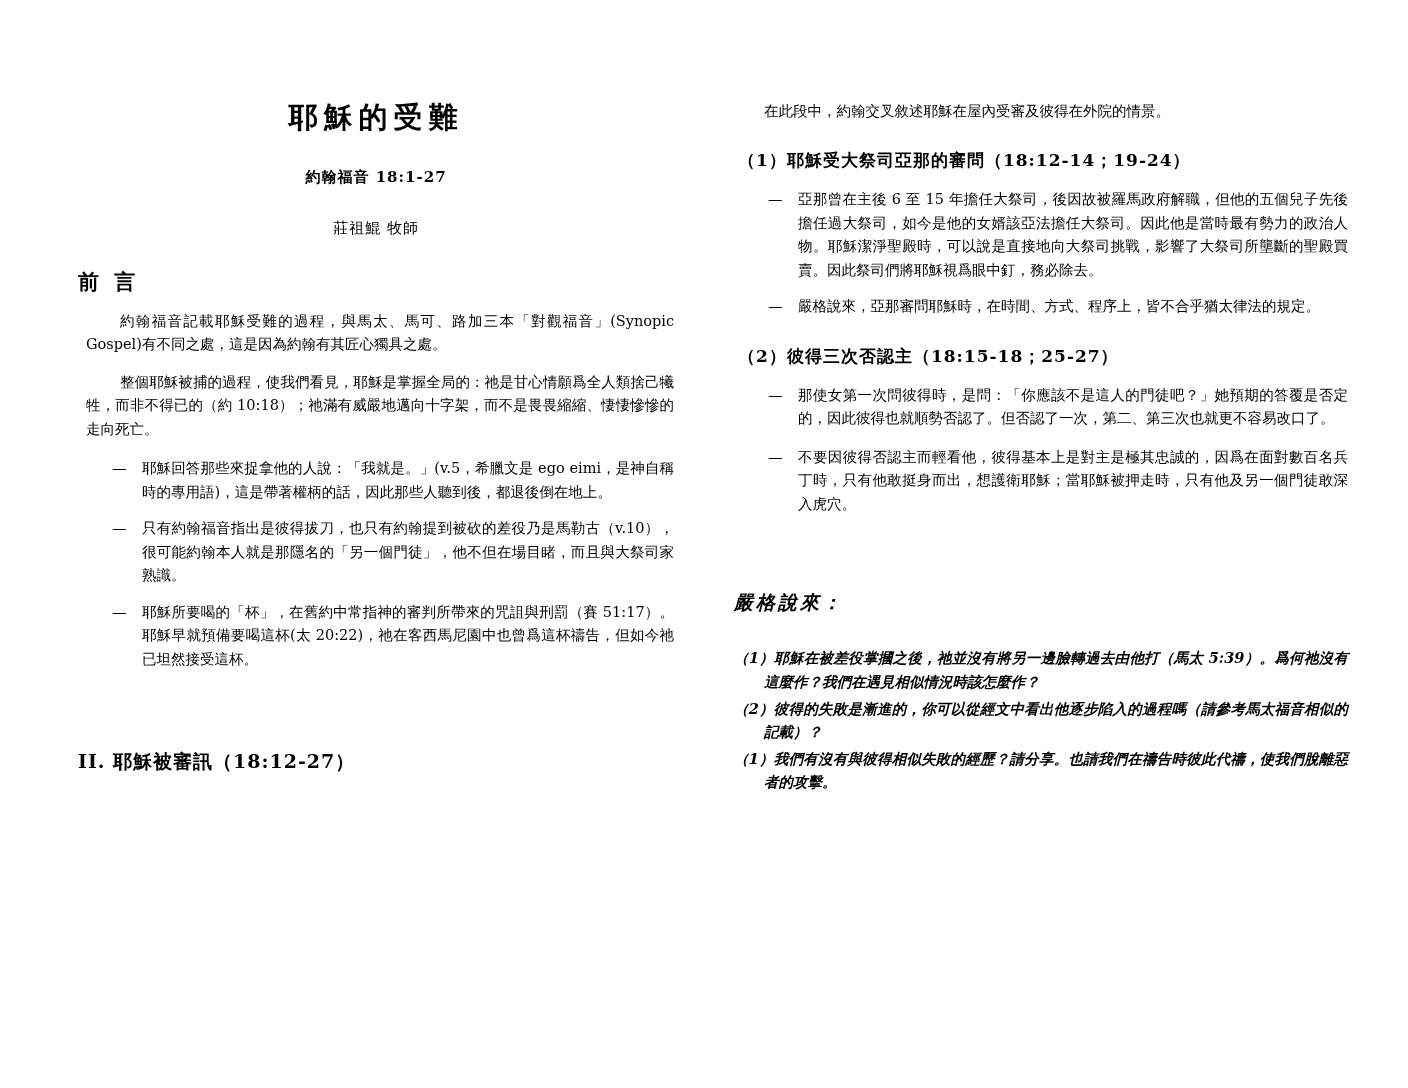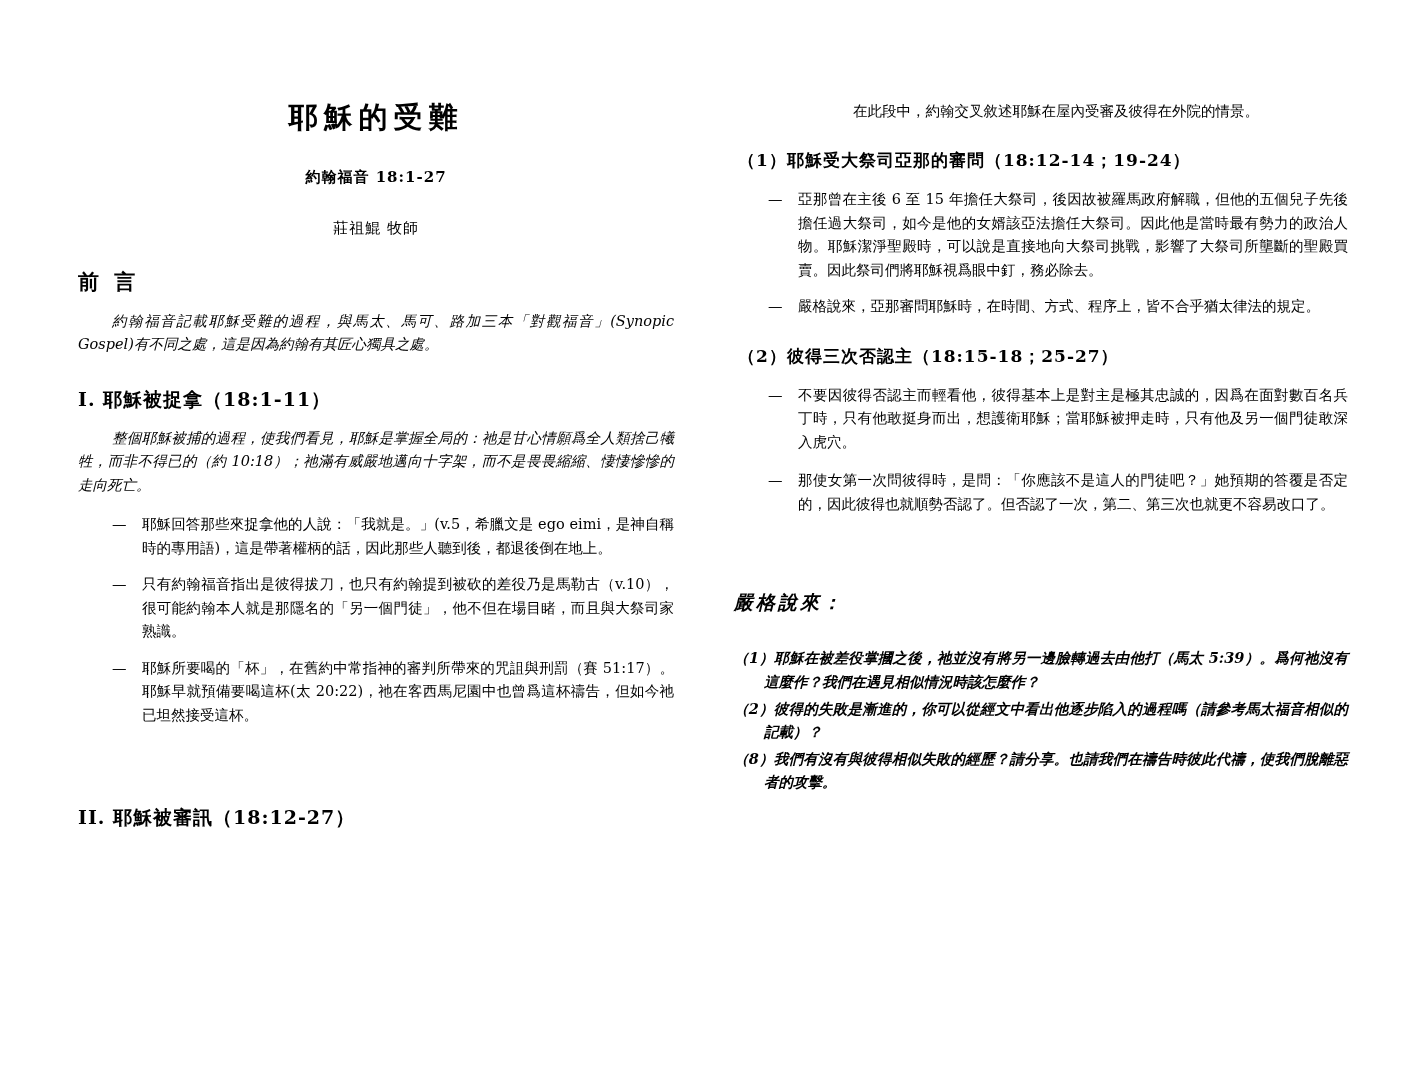--- a/index.html
+++ b/index.html
@@ -62,23 +62,22 @@
     font-size: 19px;
     font-weight: bold;
     margin: 30px 0 0 0;
     letter-spacing: 1px;
   }
   h2.numbered-h.gap-large { margin-top: 78px; }
 
   p.body-text {
     font-size: 14.5px;
     line-height: 1.62;
-    margin: 14px 0 0 0;
+    margin: 14px 0 0 8px;
     text-align: justify;
-    font-style: italic;
   }
   p.indent { text-indent: 34px; }
 
   ul.dash-list {
     list-style: none;
     margin: 16px 0 0 0;
     padding: 0 0 0 34px;
   }
   ul.dash-list li {
     position: relative;
@@ -94,21 +93,20 @@
     left: 0;
     top: 0;
   }
   ul.dash-list.tight li { margin-bottom: 15px; }
 
   .intro-note {
     font-size: 14.5px;
     line-height: 1.62;
     margin: 0 0 0 0;
     padding-left: 30px;
-    text-align: center;
   }
 
   h3.sub-h {
     font-size: 17px;
     font-weight: bold;
     letter-spacing: 1px;
     margin: 26px 0 0 0;
     padding-left: 4px;
   }
 
@@ -143,21 +141,20 @@
 
   <div class="col col-left">
 
     <div class="doc-title">耶穌的受難</div>
     <div class="doc-subtitle">約翰福音 18:1-27</div>
     <div class="doc-author">莊祖鯤 牧師</div>
 
     <h2 class="section-h">前 言</h2>
     <p class="body-text indent">約翰福音記載耶穌受難的過程，與馬太、馬可、路加三本「對觀福音」(Synopic Gospel)有不同之處，這是因為約翰有其匠心獨具之處。</p>
 
-    <h2 class="numbered-h">I. 耶穌被捉拿（18:1-11）</h2>
     <p class="body-text indent">整個耶穌被捕的過程，使我們看見，耶穌是掌握全局的：祂是甘心情願爲全人類捨己犧牲，而非不得已的（約 10:18）；祂滿有威嚴地邁向十字架，而不是畏畏縮縮、悽悽慘慘的走向死亡。</p>
 
     <ul class="dash-list">
       <li>耶穌回答那些來捉拿他的人說：「我就是。」(v.5，希臘文是 ego eimi，是神自稱時的專用語)，這是帶著權柄的話，因此那些人聽到後，都退後倒在地上。</li>
       <li>只有約翰福音指出是彼得拔刀，也只有約翰提到被砍的差役乃是馬勒古（v.10），很可能約翰本人就是那隱名的「另一個門徒」，他不但在場目睹，而且與大祭司家熟識。</li>
       <li>耶穌所要喝的「杯」，在舊約中常指神的審判所帶來的咒詛與刑罰（賽 51:17）。耶穌早就預備要喝這杯(太 20:22)，祂在客西馬尼園中也曾爲這杯禱告，但如今祂已坦然接受這杯。</li>
     </ul>
 
     <h2 class="numbered-h gap-large">II. 耶穌被審訊（18:12-27）</h2>
 
@@ -168,26 +165,26 @@
     <p class="intro-note">在此段中，約翰交叉敘述耶穌在屋內受審及彼得在外院的情景。</p>
 
     <h3 class="sub-h">（1）耶穌受大祭司亞那的審問（18:12-14；19-24）</h3>
     <ul class="dash-list">
       <li>亞那曾在主後 6 至 15 年擔任大祭司，後因故被羅馬政府解職，但他的五個兒子先後擔任過大祭司，如今是他的女婿該亞法擔任大祭司。因此他是當時最有勢力的政治人物。耶穌潔淨聖殿時，可以說是直接地向大祭司挑戰，影響了大祭司所壟斷的聖殿買賣。因此祭司們將耶穌視爲眼中釘，務必除去。</li>
       <li>嚴格說來，亞那審問耶穌時，在時間、方式、程序上，皆不合乎猶太律法的規定。</li>
     </ul>
 
     <h3 class="sub-h">（2）彼得三次否認主（18:15-18；25-27）</h3>
     <ul class="dash-list tight">
+      <li>那使女第一次問彼得時，是問：「你應該不是這人的門徒吧？」她預期的答覆是否定的，因此彼得也就順勢否認了。但否認了一次，第二、第三次也就更不容易改口了。</li>
       <li>不要因彼得否認主而輕看他，彼得基本上是對主是極其忠誠的，因爲在面對數百名兵丁時，只有他敢挺身而出，想護衛耶穌；當耶穌被押走時，只有他及另一個門徒敢深入虎穴。</li>
-      <li>那使女第一次問彼得時，是問：「你應該不是這人的門徒吧？」她預期的答覆是否定的，因此彼得也就順勢否認了。但否認了一次，第二、第三次也就更不容易改口了。</li>
     </ul>
 
     <div class="discussion-title">嚴格說來：</div>
     <ol class="discussion-list">
       <li>（1）耶穌在被差役掌摑之後，祂並沒有將另一邊臉轉過去由他打（馬太 5:39）。爲何祂沒有這麼作？我們在遇見相似情況時該怎麼作？</li>
       <li>（2）彼得的失敗是漸進的，你可以從經文中看出他逐步陷入的過程嗎（請參考馬太福音相似的記載）？</li>
-      <li>（8）我們有沒有與彼得相似失敗的經歷？請分享。也請我們在禱告時彼此代禱，使我們脫離惡者的攻擊。</li>
+      <li>（1）我們有沒有與彼得相似失敗的經歷？請分享。也請我們在禱告時彼此代禱，使我們脫離惡者的攻擊。</li>
     </ol>
 
   </div>
 
 </div>
 
 </body></html>

